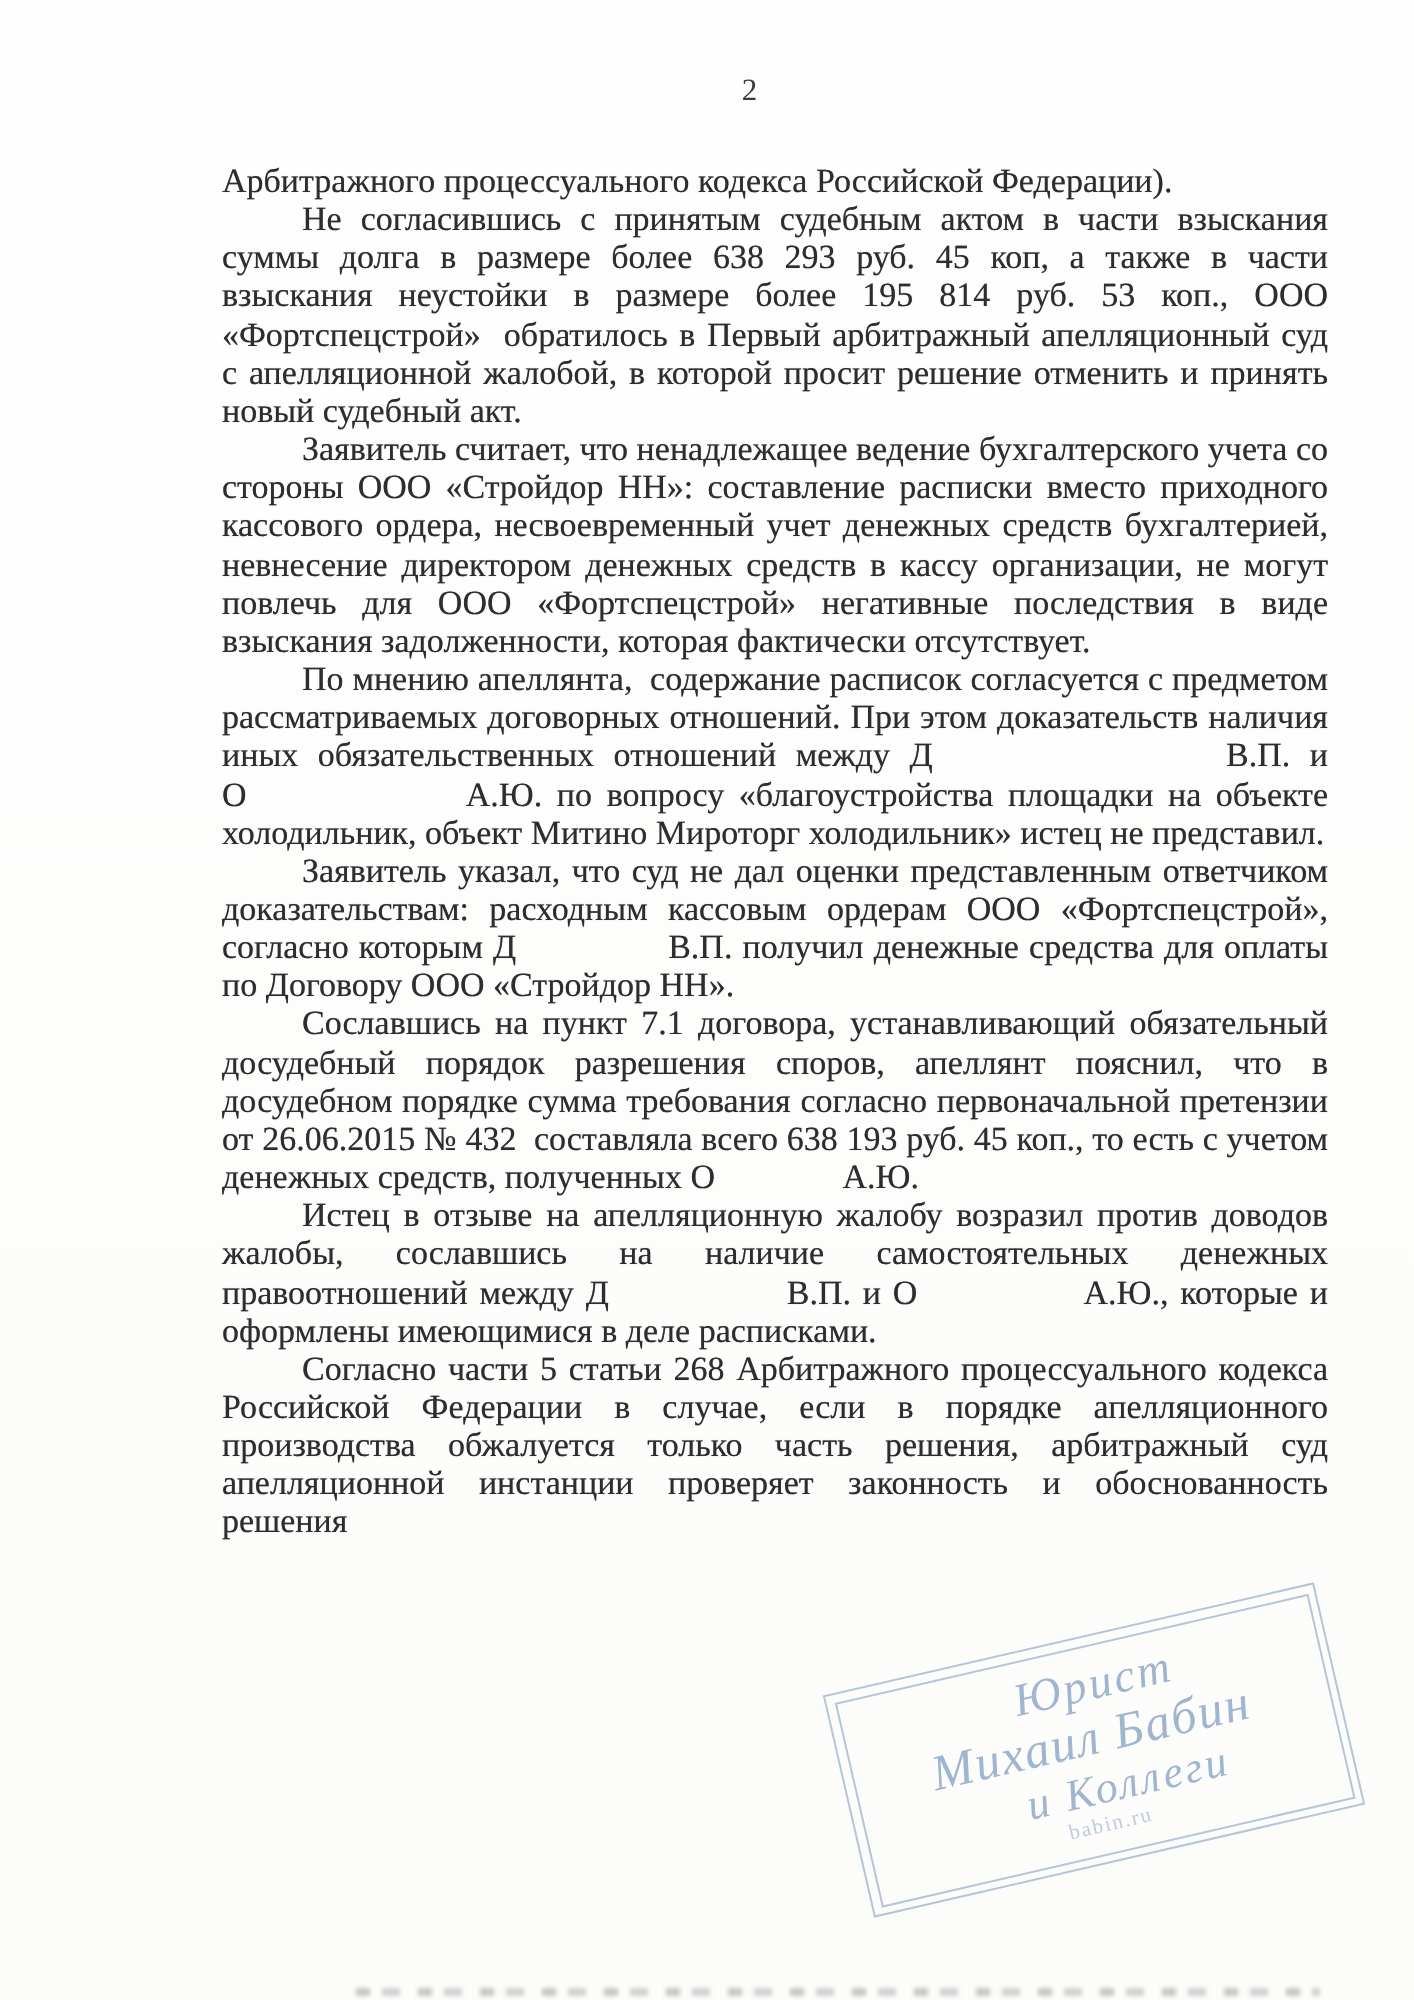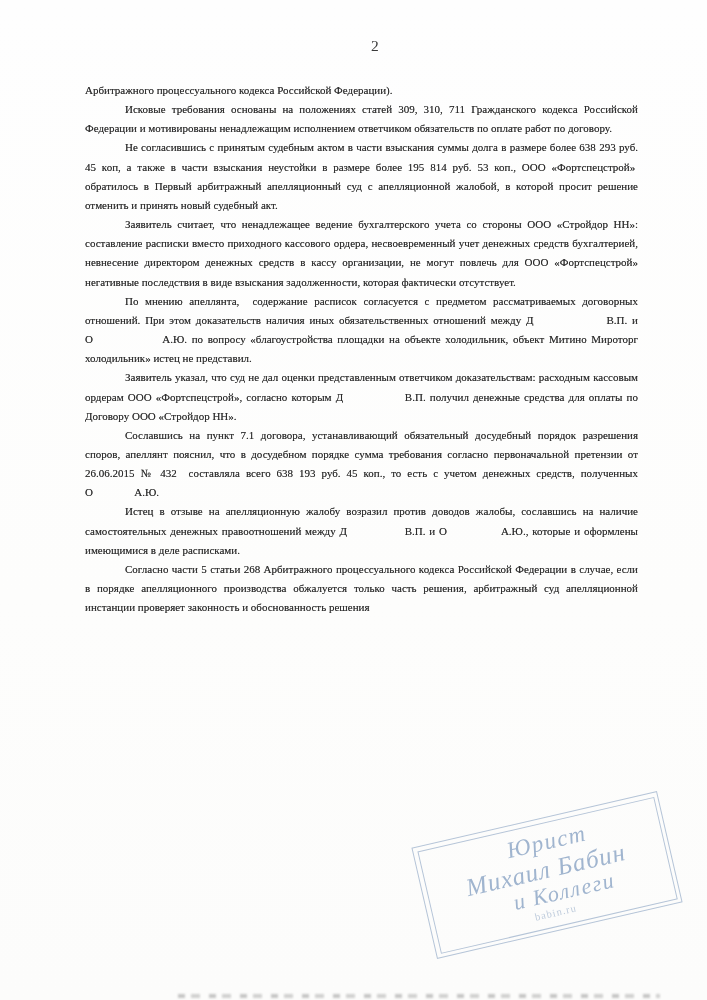--- a/index.html
+++ b/index.html
@@ -17,22 +17,22 @@
   .page-number{
     position:absolute;
     top:37px;left:99px;width:552px;
     text-align:center;
     font-size:15.5px;
     color:#3a3a3a;
     letter-spacing:.5px;
   }
   .content{
     position:absolute;
-    left:85px;top:81px;width:553px;
-    font-size:11px;
+    left:111px;top:81px;width:553px;
+    font-size:17px;
     line-height:19.15px;
     text-align:justify;
     color:#2d2d2d;
     text-shadow:0 0 .35px rgba(45,45,45,.65);
     z-index:2;
   }
   .para{margin:0;padding:0;}
   .para.indent{text-indent:40px;}
 
   
@@ -107,21 +107,20 @@
       <div class="stamp-line2">Михаил Бабин</div>
       <div class="stamp-line3">и Коллеги</div>
       <div class="stamp-url">babin.ru</div>
     </div>
   </div>
 
   <div class="content">
 
       <p class="para">Арбитражного процессуального кодекса Российской Федерации).</p>
 
-      <p class="para indent">Исковые требования основаны на положениях статей 309, 310, 711 Гражданского кодекса Российской Федерации и мотивированы ненадлежащим исполнением ответчиком обязательств по оплате работ по договору.</p>
 
 
       <p class="para indent">Не согласившись с принятым судебным актом в части взыскания суммы долга в размере более 638&nbsp;293 руб. 45 коп, а также в части взыскания неустойки в размере более 195&nbsp;814 руб. 53 коп., ООО «Фортспецстрой»&nbsp; обратилось в Первый арбитражный апелляционный суд с апелляционной жалобой, в которой просит решение отменить и принять новый судебный акт.</p>
 
       <p class="para indent">Заявитель считает, что ненадлежащее ведение бухгалтерского учета со стороны ООО «Стройдор НН»: составление расписки вместо приходного кассового ордера, несвоевременный учет денежных средств бухгалтерией, невнесение директором денежных средств в кассу организации, не могут повлечь для ООО «Фортспецстрой» негативные последствия в виде взыскания задолженности, которая фактически отсутствует.</p>
 
       <p class="para indent">По мнению апеллянта,&nbsp; содержание расписок согласуется с предметом рассматриваемых договорных отношений. При этом доказательств наличия иных обязательственных отношений между Д&nbsp;&nbsp;&nbsp;&nbsp;&nbsp;&nbsp;&nbsp;&nbsp;&nbsp;&nbsp;&nbsp;&nbsp;&nbsp;&nbsp;&nbsp;В.П. и О&nbsp;&nbsp;&nbsp;&nbsp;&nbsp;&nbsp;&nbsp;&nbsp;&nbsp;&nbsp;&nbsp;&nbsp;&nbsp;&nbsp;&nbsp;А.Ю. по вопросу «благоустройства площадки на объекте холодильник, объект Митино Мироторг холодильник» истец не представил.</p>
 
       <p class="para indent">Заявитель указал, что суд не дал оценки представленным ответчиком доказательствам: расходным кассовым ордерам ООО «Фортспецстрой», согласно которым Д&nbsp;&nbsp;&nbsp;&nbsp;&nbsp;&nbsp;&nbsp;&nbsp;&nbsp;&nbsp;&nbsp;&nbsp;&nbsp;&nbsp;&nbsp;В.П. получил денежные средства для оплаты по Договору ООО «Стройдор НН».</p>
 

